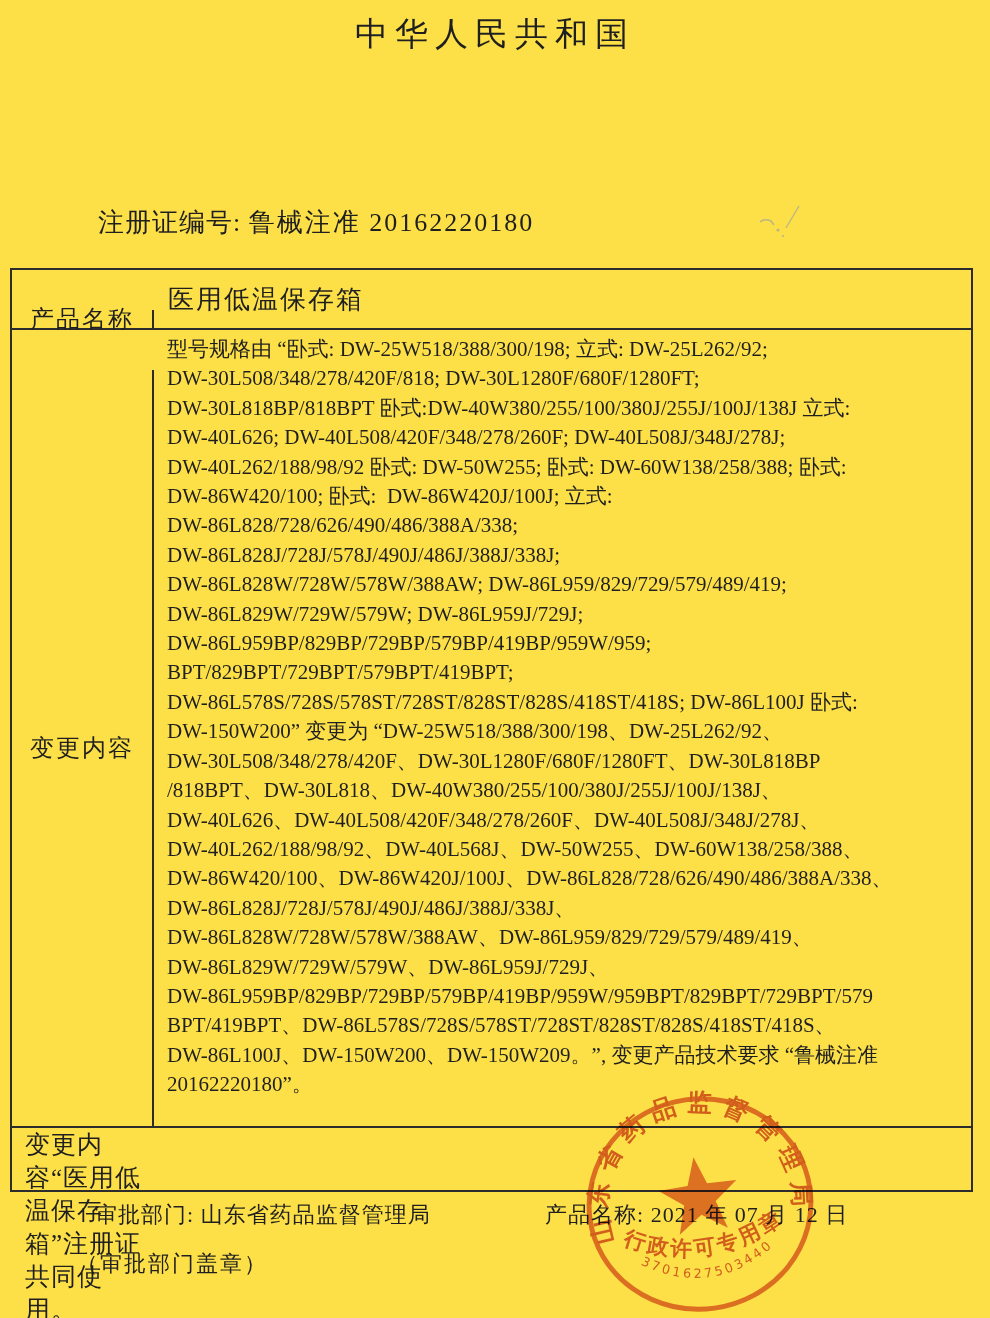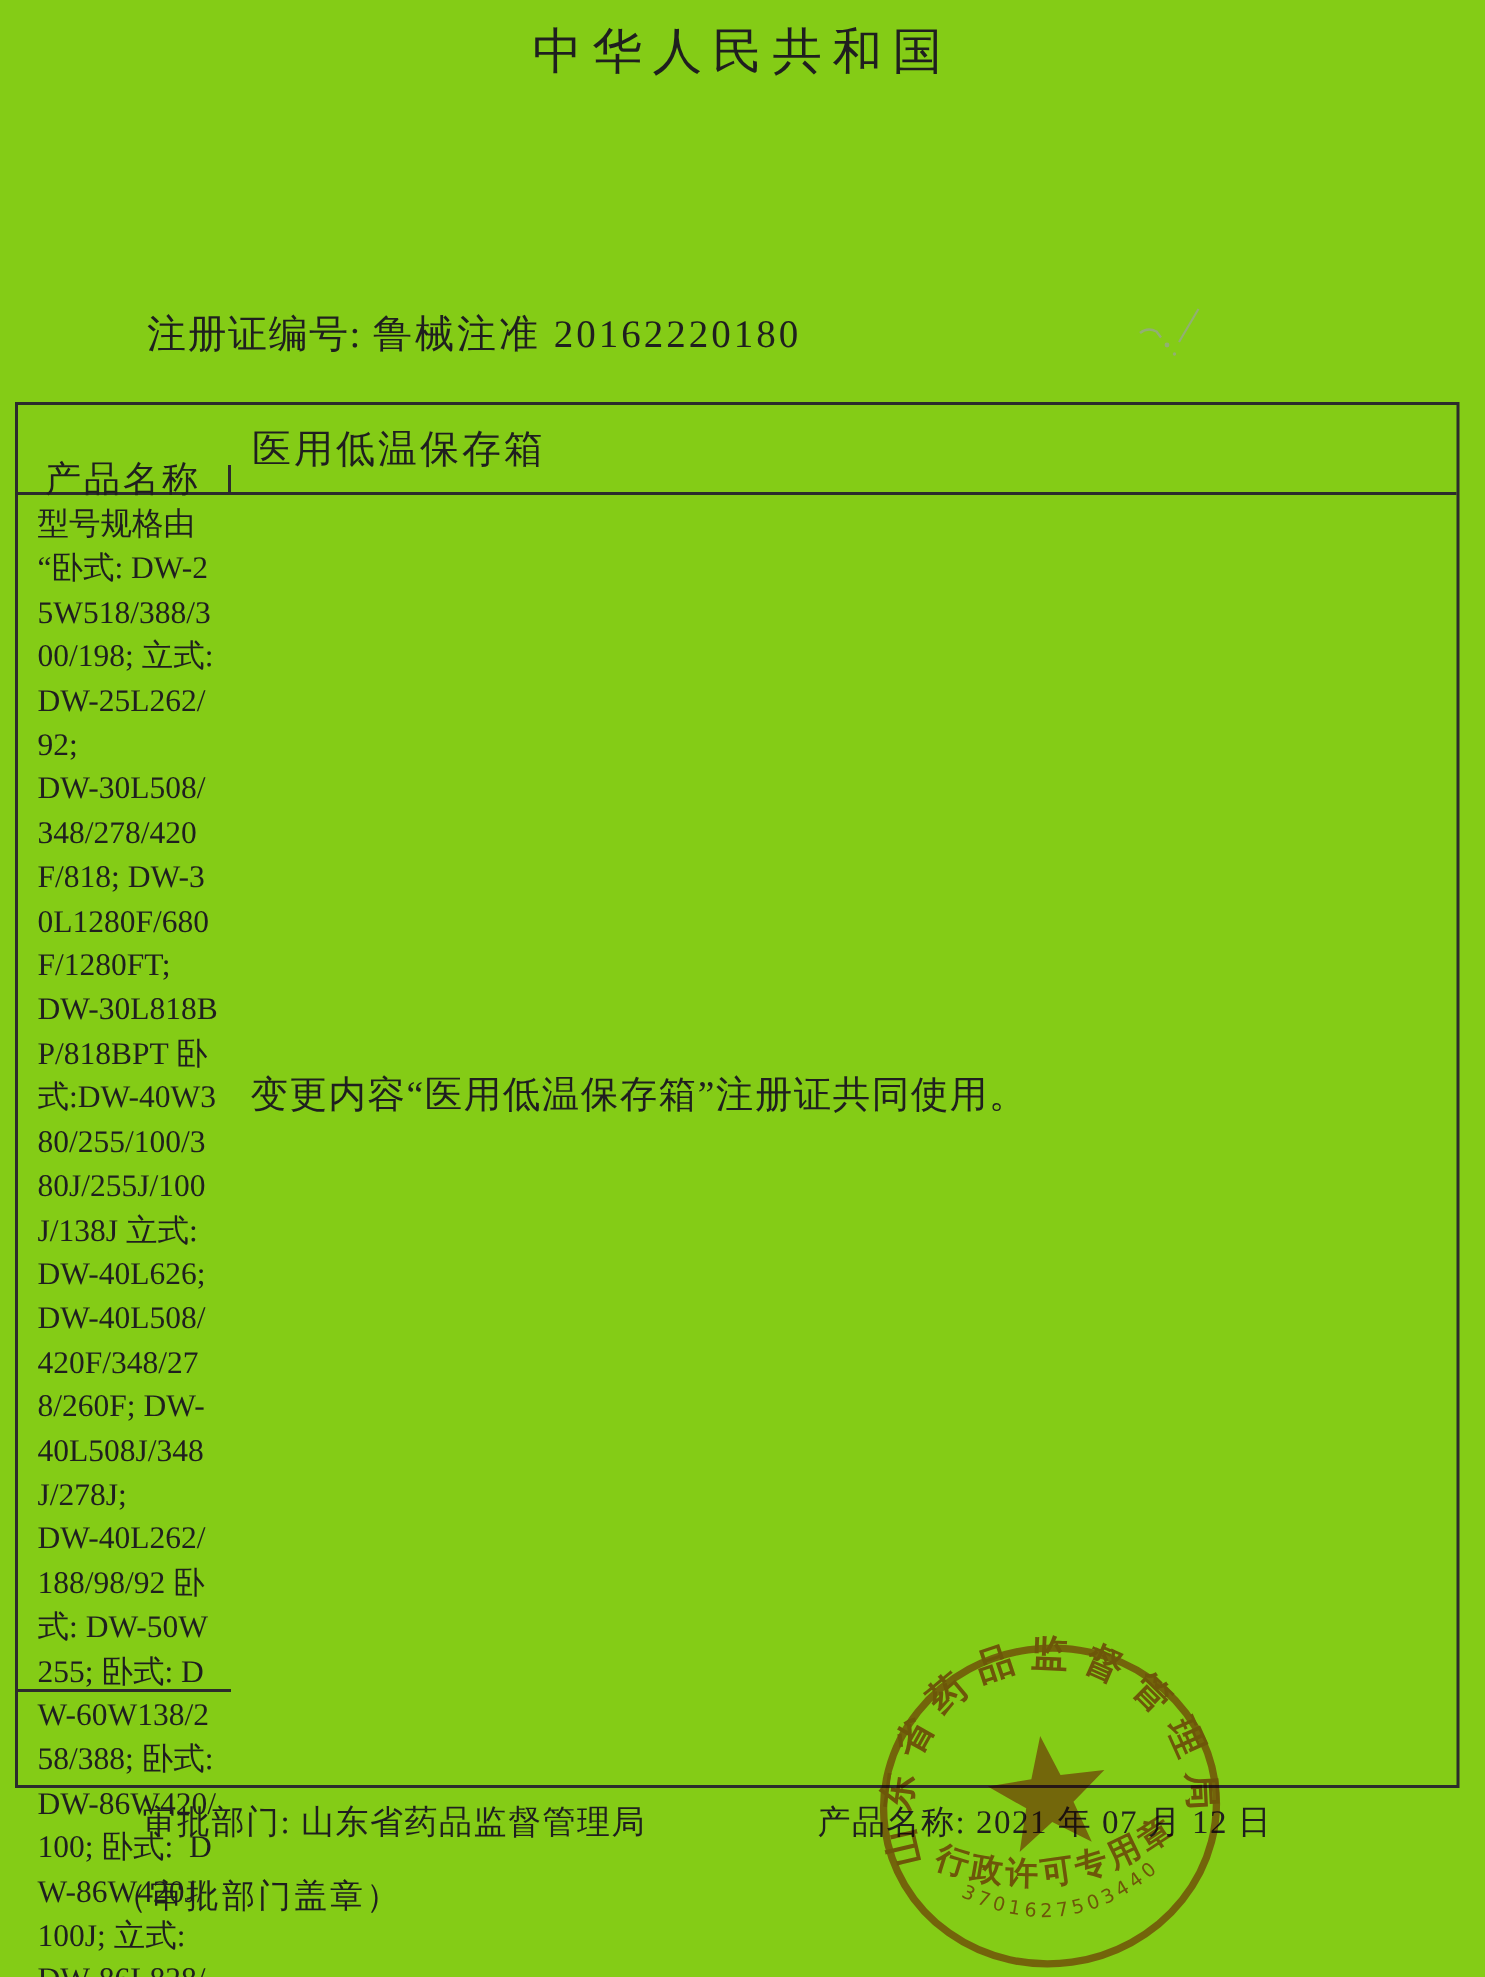--- a/index.html
+++ b/index.html
@@ -1,19 +1,19 @@
 <!DOCTYPE html>
 <html><head>
 <meta charset="utf-8">
 <style>
   html,body{margin:0;padding:0;background:#e8e8e8;}
   .page{
     position:relative;
     width:990px;height:1318px;
-    background:#84cc16;
+    background:#fde047;
     margin:0 auto;
     overflow:hidden;
     font-family:"Liberation Serif","DejaVu Serif",serif;
     color:#1f1f1f;
   }
   .title-line1{
     position:absolute;top:12px;left:0;width:100%;
     text-align:center;font-size:33px;letter-spacing:7px;
     font-weight:500;
   }
@@ -98,20 +98,21 @@
     <path d="M34,36 L47,14" fill="none" stroke="#9aa0a6" stroke-width="1.4"></path>
     <circle cx="26" cy="38" r="1.6" fill="#9aa0a6"></circle>
     <circle cx="31" cy="44" r="1.1" fill="#9aa0a6"></circle>
   </svg>
 
   <div class="doc-table">
 
     <div class="cell lbl bb">产品名称</div>
     <div class="cell val-product bb">医用低温保存箱</div>
 
+    <div class="cell lbl bb">变更内容</div>
     <div class="cell val-change bb">型号规格由 “卧式: DW-25W518/388/300/198; 立式: DW-25L262/92;
 DW-30L508/348/278/420F/818; DW-30L1280F/680F/1280FT;
 DW-30L818BP/818BPT 卧式:DW-40W380/255/100/380J/255J/100J/138J 立式:
 DW-40L626; DW-40L508/420F/348/278/260F; DW-40L508J/348J/278J;
 DW-40L262/188/98/92 卧式: DW-50W255; 卧式: DW-60W138/258/388; 卧式:
 DW-86W420/100; 卧式:  DW-86W420J/100J; 立式:
 DW-86L828/728/626/490/486/388A/338;
 DW-86L828J/728J/578J/490J/486J/388J/338J;
 DW-86L828W/728W/578W/388AW; DW-86L959/829/729/579/489/419;
 DW-86L829W/729W/579W; DW-86L959J/729J;

